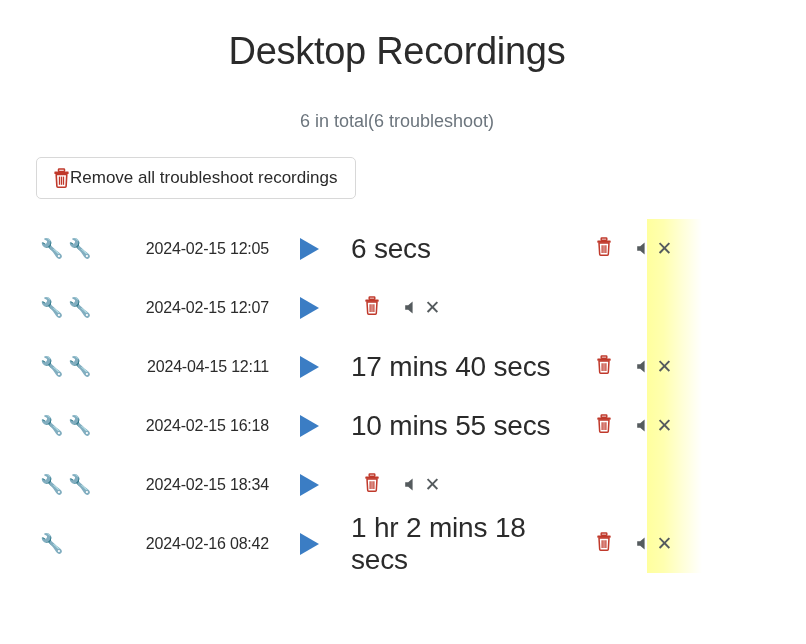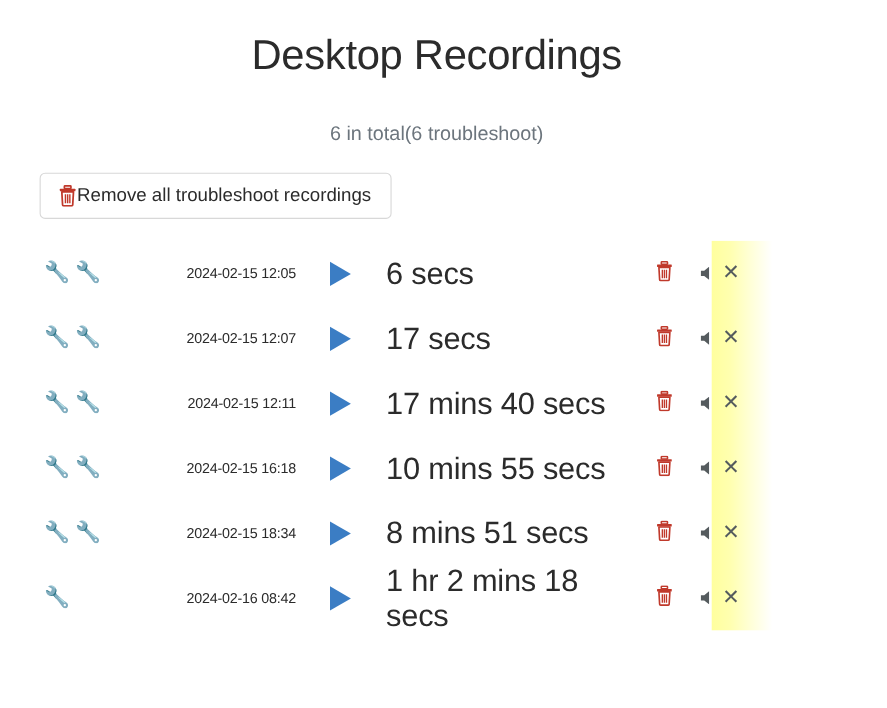--- a/index.html
+++ b/index.html
@@ -90,21 +90,21 @@
   }
   .wrench {
     font-size: 19px;
     line-height: 1;
   }
 
   .col-date {
     flex: 0 0 205px;
     padding-left: 6px;
     box-sizing: border-box;
-    font-size: 13px;
+    font-size: 16px;
     color: #2b2b2b;
     text-align: right;
     letter-spacing: -0.2px;
   }
 
   .col-play {
     flex: 0 0 80px;
     display: flex;
     justify-content: center;
     align-items: center;
@@ -223,47 +223,46 @@
     </div>
       <div class="rec-row">
       <div class="col-flags">
           <span class="wrench">🔧</span>
           <span class="wrench">🔧</span>
         </div>
       <div class="col-date">2024-02-15 12:07</div>
       <div class="col-play">
         <span class="play-btn"></span>
       </div>
-      <div class="col-duration">17 secs</div>
-      <div class="col-delete">
-        <span>
-    <svg width="16" height="19" viewBox="0 0 17 20" aria-hidden="true">
-      <rect x="5.5" y="1" width="6" height="2.4" rx="0.6" fill="none" stroke="#c0392b" stroke-width="1.5"></rect>
-      <rect x="1.4" y="3.6" width="14.2" height="2.3" rx="0.5" fill="#c0392b"></rect>
-      <path d="M3.2 6.4 L3.9 18.3 Q3.95 19.2 4.9 19.2 L12.1 19.2 Q13.05 19.2 13.1 18.3 L13.8 6.4 Z" fill="none" stroke="#c0392b" stroke-width="1.6" stroke-linejoin="round"></path>
-      <line x1="6.5" y1="8.6" x2="6.5" y2="16.8" stroke="#c0392b" stroke-width="1.3"></line>
-      <line x1="8.5" y1="8.6" x2="8.5" y2="16.8" stroke="#c0392b" stroke-width="1.3"></line>
-      <line x1="10.5" y1="8.6" x2="10.5" y2="16.8" stroke="#c0392b" stroke-width="1.3"></line>
-    </svg></span>
-      </div>
-      <div class="col-audio">
-        <span>
-    <svg class="speaker-icon" width="15" height="15" viewBox="0 0 15 15" aria-hidden="true">
-      <path d="M8.6 1.6 L4.2 5.2 L1.2 5.2 L1.2 9.8 L4.2 9.8 L8.6 13.4 Z" fill="#555b5e"></path>
-    </svg>
-          </span>
-        <span class="x-mark">✕</span>
-      </div>
-    </div>
-      <div class="rec-row">
-      <div class="col-flags">
-          <span class="wrench">🔧</span>
-          <span class="wrench">🔧</span>
-        </div>
-      <div class="col-date">2024-02-15 12:11</div>
+      <div class="col-delete">
+        <span>
+    <svg width="16" height="19" viewBox="0 0 17 20" aria-hidden="true">
+      <rect x="5.5" y="1" width="6" height="2.4" rx="0.6" fill="none" stroke="#c0392b" stroke-width="1.5"></rect>
+      <rect x="1.4" y="3.6" width="14.2" height="2.3" rx="0.5" fill="#c0392b"></rect>
+      <path d="M3.2 6.4 L3.9 18.3 Q3.95 19.2 4.9 19.2 L12.1 19.2 Q13.05 19.2 13.1 18.3 L13.8 6.4 Z" fill="none" stroke="#c0392b" stroke-width="1.6" stroke-linejoin="round"></path>
+      <line x1="6.5" y1="8.6" x2="6.5" y2="16.8" stroke="#c0392b" stroke-width="1.3"></line>
+      <line x1="8.5" y1="8.6" x2="8.5" y2="16.8" stroke="#c0392b" stroke-width="1.3"></line>
+      <line x1="10.5" y1="8.6" x2="10.5" y2="16.8" stroke="#c0392b" stroke-width="1.3"></line>
+    </svg></span>
+      </div>
+      <div class="col-audio">
+        <span>
+    <svg class="speaker-icon" width="15" height="15" viewBox="0 0 15 15" aria-hidden="true">
+      <path d="M8.6 1.6 L4.2 5.2 L1.2 5.2 L1.2 9.8 L4.2 9.8 L8.6 13.4 Z" fill="#555b5e"></path>
+    </svg>
+          </span>
+        <span class="x-mark">✕</span>
+      </div>
+    </div>
+      <div class="rec-row">
+      <div class="col-flags">
+          <span class="wrench">🔧</span>
+          <span class="wrench">🔧</span>
+        </div>
+      <div class="col-date">2024-04-15 12:11</div>
       <div class="col-play">
         <span class="play-btn"></span>
       </div>
       <div class="col-duration">17 mins 40 secs</div>
       <div class="col-delete">
         <span>
     <svg width="16" height="19" viewBox="0 0 17 20" aria-hidden="true">
       <rect x="5.5" y="1" width="6" height="2.4" rx="0.6" fill="none" stroke="#c0392b" stroke-width="1.5"></rect>
       <rect x="1.4" y="3.6" width="14.2" height="2.3" rx="0.5" fill="#c0392b"></rect>
       <path d="M3.2 6.4 L3.9 18.3 Q3.95 19.2 4.9 19.2 L12.1 19.2 Q13.05 19.2 13.1 18.3 L13.8 6.4 Z" fill="none" stroke="#c0392b" stroke-width="1.6" stroke-linejoin="round"></path>
@@ -313,21 +312,20 @@
     </div>
       <div class="rec-row">
       <div class="col-flags">
           <span class="wrench">🔧</span>
           <span class="wrench">🔧</span>
         </div>
       <div class="col-date">2024-02-15 18:34</div>
       <div class="col-play">
         <span class="play-btn"></span>
       </div>
-      <div class="col-duration">8 mins 51 secs</div>
       <div class="col-delete">
         <span>
     <svg width="16" height="19" viewBox="0 0 17 20" aria-hidden="true">
       <rect x="5.5" y="1" width="6" height="2.4" rx="0.6" fill="none" stroke="#c0392b" stroke-width="1.5"></rect>
       <rect x="1.4" y="3.6" width="14.2" height="2.3" rx="0.5" fill="#c0392b"></rect>
       <path d="M3.2 6.4 L3.9 18.3 Q3.95 19.2 4.9 19.2 L12.1 19.2 Q13.05 19.2 13.1 18.3 L13.8 6.4 Z" fill="none" stroke="#c0392b" stroke-width="1.6" stroke-linejoin="round"></path>
       <line x1="6.5" y1="8.6" x2="6.5" y2="16.8" stroke="#c0392b" stroke-width="1.3"></line>
       <line x1="8.5" y1="8.6" x2="8.5" y2="16.8" stroke="#c0392b" stroke-width="1.3"></line>
       <line x1="10.5" y1="8.6" x2="10.5" y2="16.8" stroke="#c0392b" stroke-width="1.3"></line>
     </svg></span>

